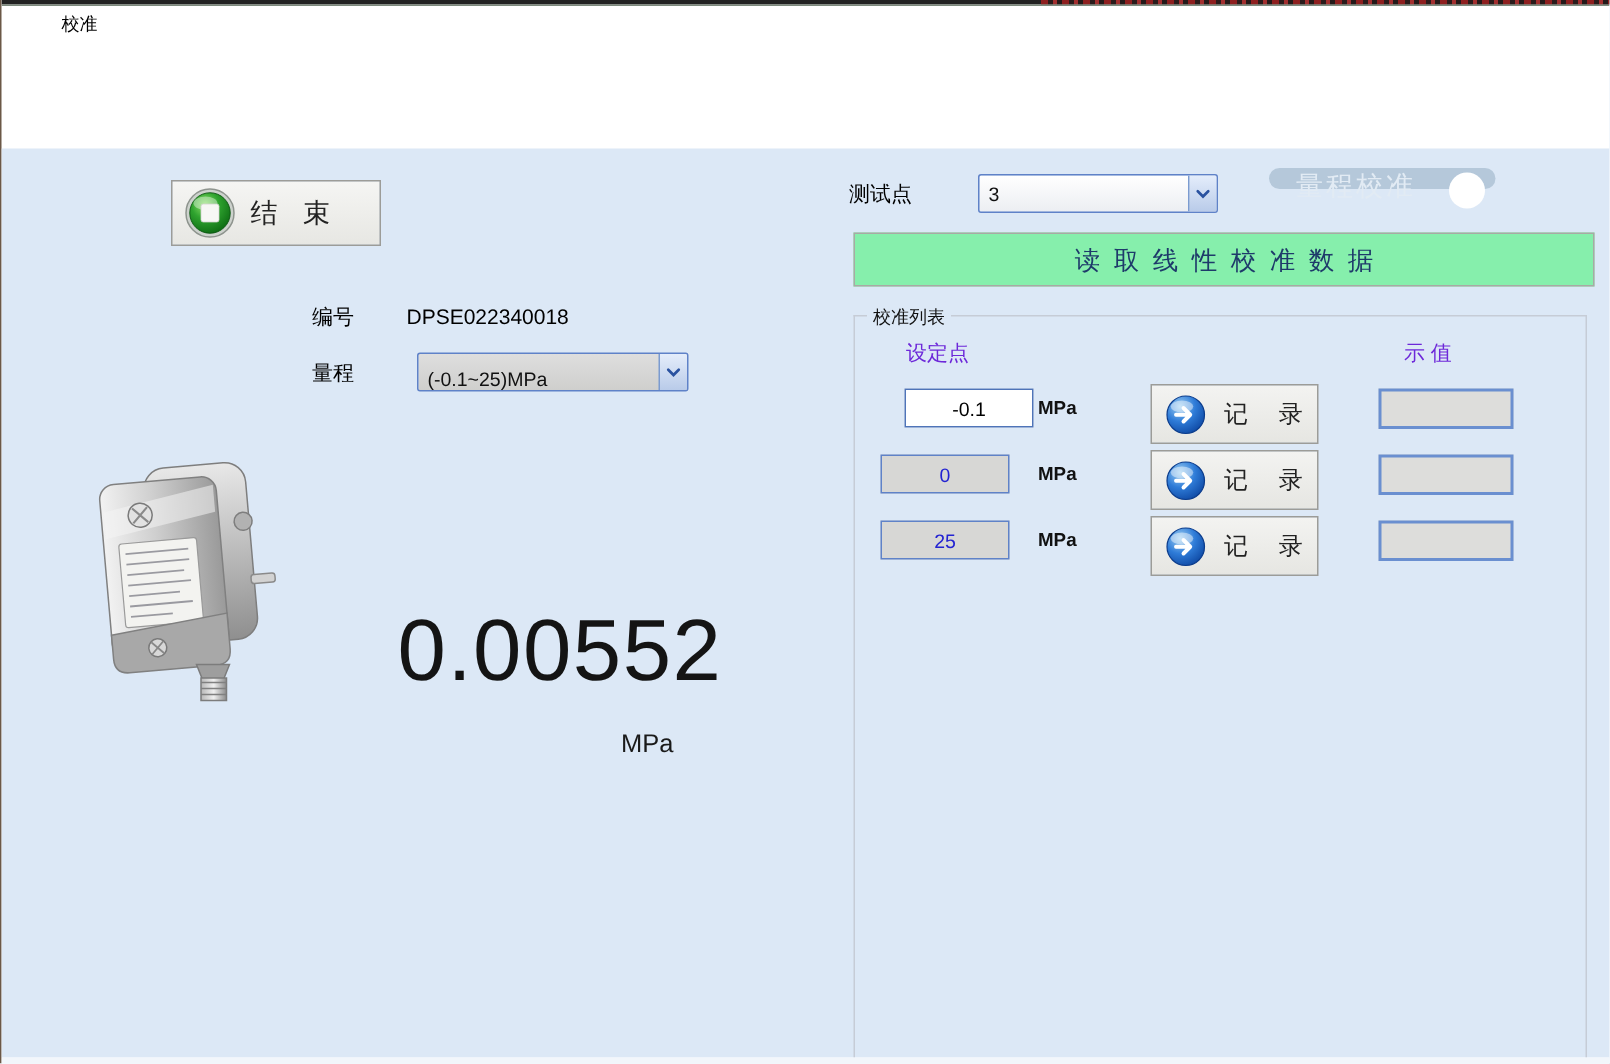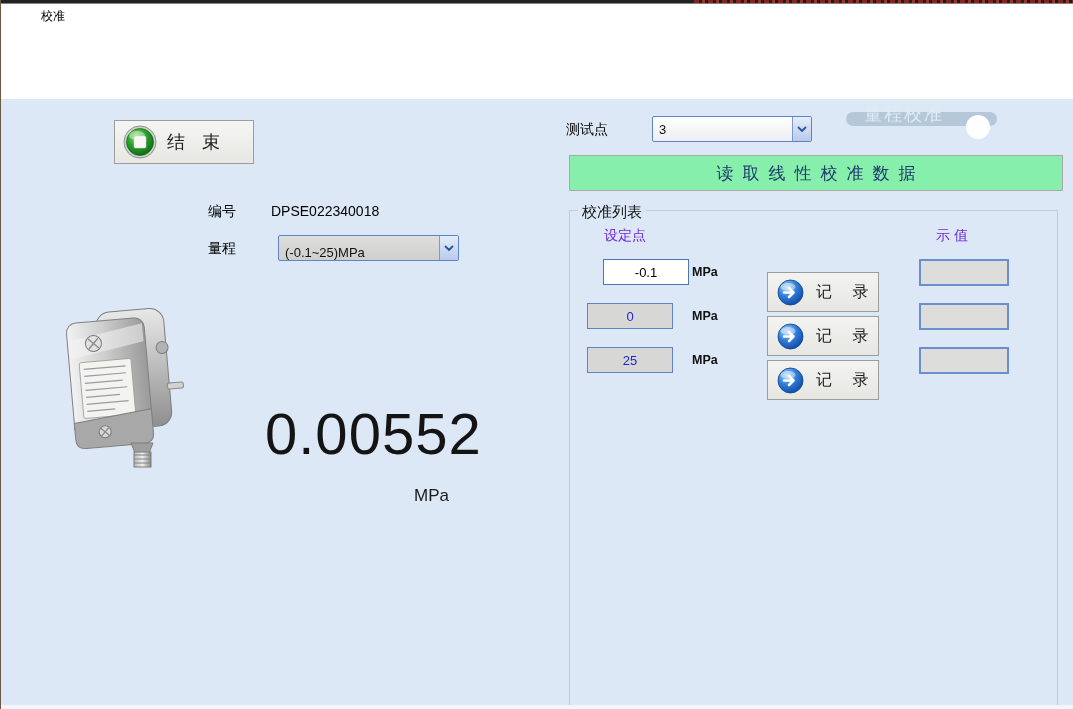--- a/index.html
+++ b/index.html
@@ -49,51 +49,51 @@
     display:flex; align-items:center; justify-content:center;
   }
   .live-reading { position:absolute; left:264px; top:400px; font-size:58px; color:#141414; letter-spacing:1px; }
   .live-unit { position:absolute; left:413px; top:486px; font-size:17px; color:#1a1a1a; }
   .device-img { position:absolute; left:48px; top:303px; width:150px; height:165px; }
 
   
   .test-label { left:565px; top:121px; }
   .toggle-pill {
     position:absolute; left:845px; top:112px; width:151px; height:14px;
-    background:#b5c8da; border-radius:15px; display:flex; align-items:flex-end;
+    background:#b5c8da; border-radius:15px; display:flex; align-items:flex-start;
     padding-left:18px; cursor:pointer;
   }
   .toggle-label { font-size:18px; color:#e2ebf4; letter-spacing:2px; white-space:nowrap; }
   .toggle-knob { position:absolute; right:7px; top:3px; width:24px; height:24px; border-radius:50%; background:#ffffff; }
   .read-btn {
     position:absolute; left:568px; top:155px; width:494px; height:36px;
     background:#86efac; border:1px solid #a9a9a5;
     display:flex; align-items:center; justify-content:center; cursor:pointer;
   }
   .read-btn-label { font-size:17px; color:#1e3a6a; letter-spacing:9px; text-indent:9px; white-space:nowrap; }
   .groupbox {
     position:absolute; left:568px; top:210px; width:489px; height:495px;
     border:1px solid #c6ccd6; border-bottom:none;
   }
   .group-title {
     position:absolute; left:8px; top:-8px; padding:0 4px; background:#dce8f6;
-    font-size:15px; color:#111;
+    font-size:12px; color:#111;
   }
   .col-header { position:absolute; font-size:14px; color:#6d28d9;text-align:right; }
   .set-input {
     position:absolute; left:17px; width:86px; height:26px; text-align:center;
     font-size:13px; font-family:"Liberation Sans",sans-serif; outline:none;
   }
   .set-editable { background:#ffffff; border:1px solid #4f74b8; color:#000;margin-left:16px; }
   .set-locked  { background:#d7d7d5; border:1px solid #5f82c8; color:#2323d2; }
   .row-unit { position:absolute; left:122px; font-size:12.5px; font-weight:bold; color:#111; }
   .rec-btn {
     position:absolute; left:197px; width:112px; height:40px;
     background:linear-gradient(180deg,#f3f3f1,#e6e6e2); border:1px solid #9c9c98;
-    display:flex; align-items:center; gap:12px; padding-left:9px; cursor:pointer;margin-top:16px;
+    display:flex; align-items:center; gap:12px; padding-left:9px; cursor:pointer;
   }
   .rec-btn-label { font-size:16px; color:#222; letter-spacing:8px; white-space:nowrap; }
   .read-field {
     position:absolute; left:349px; width:90px; height:27px;
     background:#dddddb; border:2px solid #6a8fd0;
     font-size:13px; color:#2323d2; text-align:center; outline:none;
   }
 </style>
 </head>
 <body>

